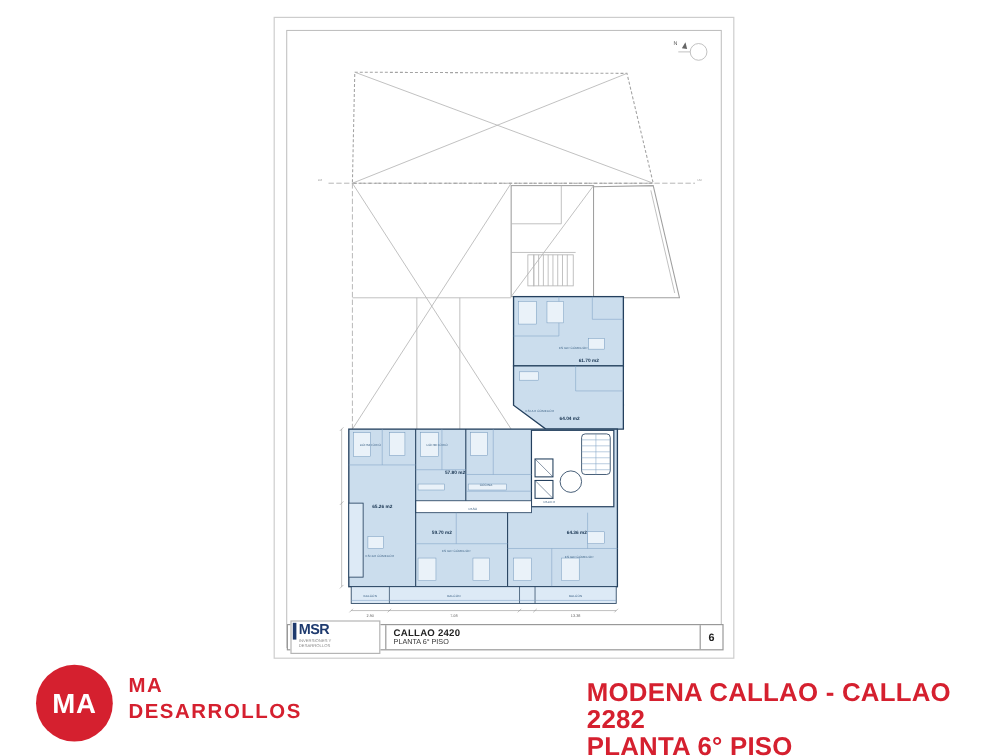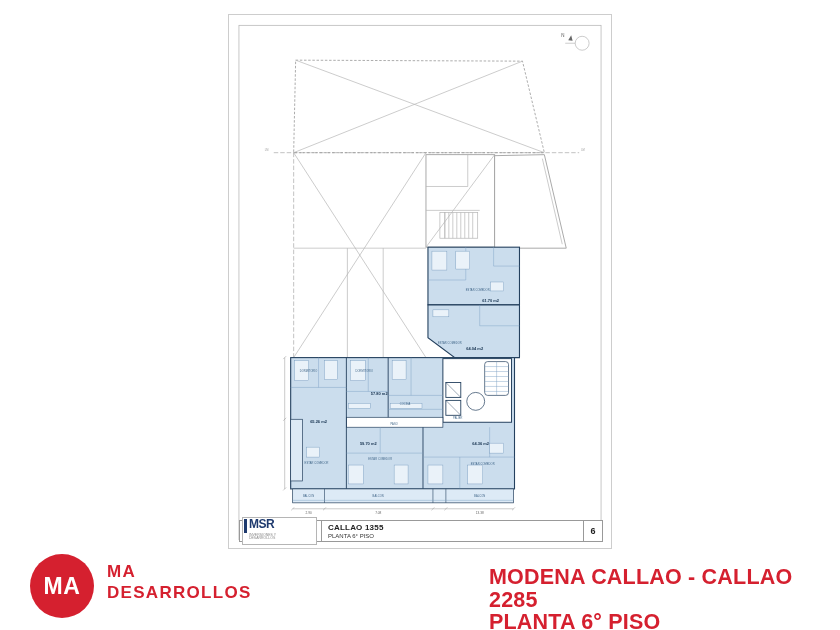--- a/index.html
+++ b/index.html
@@ -269,33 +269,33 @@
     <div class="tb-logo">
       <div class="msr-box">
         <div class="tb-bar"></div>
         <div class="tb-logo-col">
           <div class="tb-msr">MSR</div>
           <div class="tb-sub">INVERSIONES Y DESARROLLOS</div>
         </div>
       </div>
     </div>
     <div class="tb-text">
-      <div class="tb-project">CALLAO 1355</div>
+      <div class="tb-project">CALLAO 2420</div>
       <div class="tb-title">PLANTA 6° PISO</div>
     </div>
     <div class="tb-num">6</div>
   </div>
 </div>
 
 <div class="brand">
   <div class="brand-circle">
     <span>MA</span>
   </div>
   <div class="brand-name">
     <div>MA</div>
     <div>DESARROLLOS</div>
   </div>
 </div>
 
 <div class="caption">
-  <div>MODENA CALLAO - CALLAO 2285</div>
+  <div>MODENA CALLAO - CALLAO 2282</div>
   <div>PLANTA 6° PISO</div>
 </div>
 
 </body></html>

